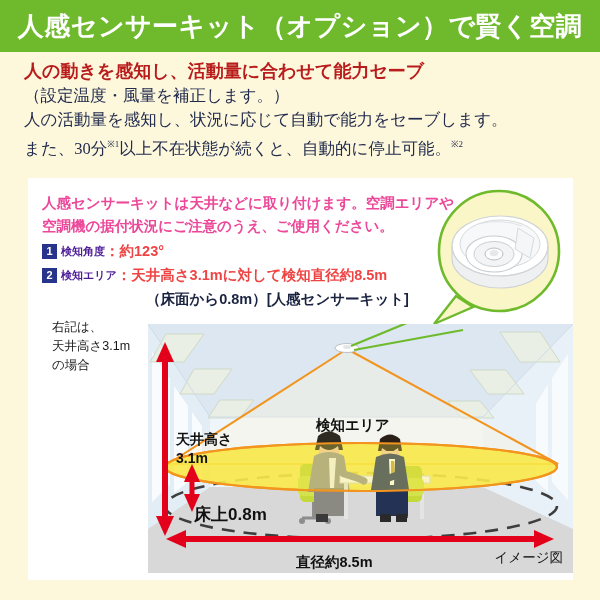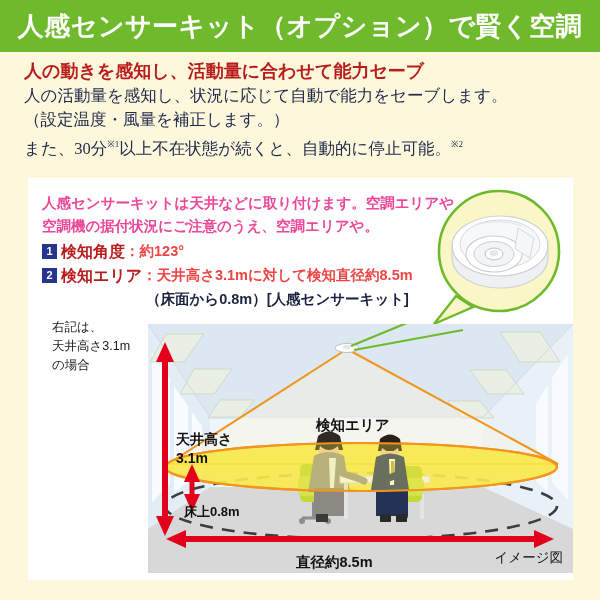--- a/index.html
+++ b/index.html
@@ -49,21 +49,21 @@
 
   
   .spec{position:absolute;left:14px;top:63px;width:430px;}
   .spec-row{display:flex;align-items:flex-start;margin-bottom:3px;line-height:21px;}
   .num-box{
     flex:0 0 auto;width:15px;height:15px;background:#27348b;color:#fff;
     font-size:11px;font-weight:bold;line-height:15px;text-align:center;
     margin-top:3px;margin-right:4px;
   }
   .spec-label{
-    flex:0 0 auto;color:#b91c1c;font-size:16px;font-weight:bold;
+    flex:0 0 auto;color:#4c1d95;font-size:11px;font-weight:bold;
     white-space:nowrap;
   }
   .spec-val{
     color:#ef4444;font-size:14.5px;font-weight:bold;white-space:nowrap;
   }
   .spec-sub{
     color:#1a2340;font-size:14.5px;font-weight:bold;white-space:nowrap;
     margin-left:104px;line-height:21px;
   }
 
@@ -95,30 +95,30 @@
 <body>
 
 <div class="page">
 
   <div class="banner">
     <div class="banner-title">人感センサーキット（オプション）で賢く空調</div>
   </div>
 
   <div class="intro">
     <div class="intro-head">人の動きを感知し、活動量に合わせて能力セーブ</div>
+    <div class="intro-body">（設定温度・風量を補正します。）</div>
     <div class="intro-body">人の活動量を感知し、状況に応じて自動で能力をセーブします。</div>
-    <div class="intro-body">（設定温度・風量を補正します。）</div>
     <div class="intro-body"><span>また、30分</span><sup>※1</sup><span>以上不在状態が続くと、自動的に停止可能。</span><sup>※2</sup></div>
   </div>
 
   <div class="panel">
 
     <div class="panel-lead">
       <div>人感センサーキットは天井などに取り付けます。空調エリアや</div>
-      <div>空調機の据付状況にご注意のうえ、空調エリアや。</div>
+      <div>空調機の据付状況にご注意のうえ、ご使用ください。</div>
     </div>
 
     <div class="spec">
       <div class="spec-row">
         <div class="num-box">1</div>
         <div class="spec-label">検知角度</div>
         <div class="spec-val">：約123°</div>
       </div>
       <div class="spec-row">
         <div class="num-box">2</div>
@@ -282,18 +282,18 @@
       </svg>
 
       <div class="cap-img">イメージ図</div>
     </div>
 
     <div class="lbl lbl-ceil" style="position:absolute;left:148px;top:252px;">
       <div>天井高さ</div>
       <div>3.1m</div>
     </div>
     <div class="lbl" style="position:absolute;left:288px;top:238px;font-size:14.5px;">検知エリア</div>
-    <div class="lbl" style="position:absolute;left:156px;top:325px;font-size:13px;">床上0.8m</div>
+    <div class="lbl" style="position:absolute;left:166px;top:325px;font-size:17px;">床上0.8m</div>
     <div class="lbl" style="position:absolute;left:268px;top:375px;font-size:14.5px;">直径約8.5m</div>
 
   </div>
 
 </div>
 
 </body></html>

